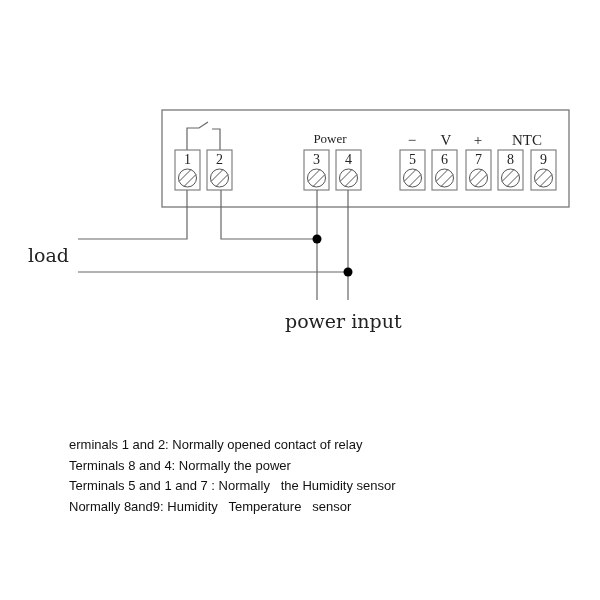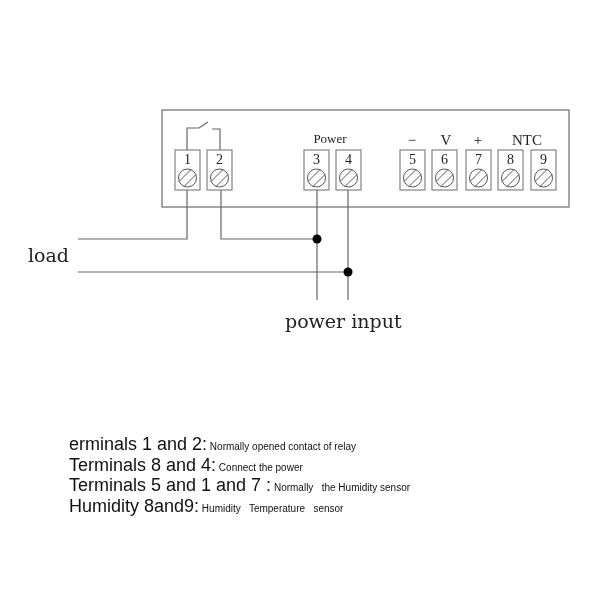--- a/index.html
+++ b/index.html
@@ -8,22 +8,22 @@
   .serif { font-family: "DejaVu Serif", "Liberation Serif", serif; fill: #222; }
   .serif-narrow { font-family: "Liberation Serif", serif; fill: #222; }
   .wire { stroke: #666; stroke-width: 1.2; fill: none; }
   .box { stroke: #777; stroke-width: 1.3; fill: #fff; }
   .term { stroke: #777; stroke-width: 1.1; fill: #fff; }
   .screw { stroke: #555; stroke-width: 1; fill: #fff; }
   .slash { stroke: #555; stroke-width: 1; }
   .dot { fill: #000; }
   #notes { position: absolute; left: 69px; top: 434px; font-family: "Liberation Sans", sans-serif; color: #111; }
   .note-line { height: 20.5px; line-height: 20.5px; white-space: pre; }
-  .note-head { font-size: 18px; }
-  .note-body { font-size: 10px; }
+  .note-head { font-size: 13px; }
+  .note-body { font-size: 13px; }
 </style>
 </head>
 <body>
 
 <svg id="diagram" width="600" height="600" viewBox="0 0 600 600">
 
   <rect class="box" x="162" y="110" width="407" height="97"></rect>
 
   <g>
     <polyline class="wire" points="187,150 187,128 199,128 208,122"></polyline>
@@ -111,16 +111,16 @@
     <circle class="dot" cx="317" cy="239" r="4.5"></circle>
     <circle class="dot" cx="348" cy="272" r="4.5"></circle>
   </g>
 
   <text class="serif" x="28" y="262" font-size="19">load</text>
   <text class="serif" x="285" y="328" font-size="19">power input</text>
 </svg>
 
 <div id="notes">
   <div class="note-line"><span class="note-head">erminals 1 and 2:</span><span class="note-body"> Normally opened contact of relay</span></div>
-  <div class="note-line"><span class="note-head">Terminals 8 and 4:</span><span class="note-body"> Connect the power</span></div>
+  <div class="note-line"><span class="note-head">Terminals 8 and 4:</span><span class="note-body"> Normally the power</span></div>
   <div class="note-line"><span class="note-head">Terminals 5 and 1 and 7 :</span><span class="note-body"> Normally   the Humidity sensor</span></div>
-  <div class="note-line"><span class="note-head">Humidity 8and9:</span><span class="note-body"> Humidity   Temperature   sensor</span></div>
+  <div class="note-line"><span class="note-head">Normally 8and9:</span><span class="note-body"> Humidity   Temperature   sensor</span></div>
 </div>
 
 </body></html>

